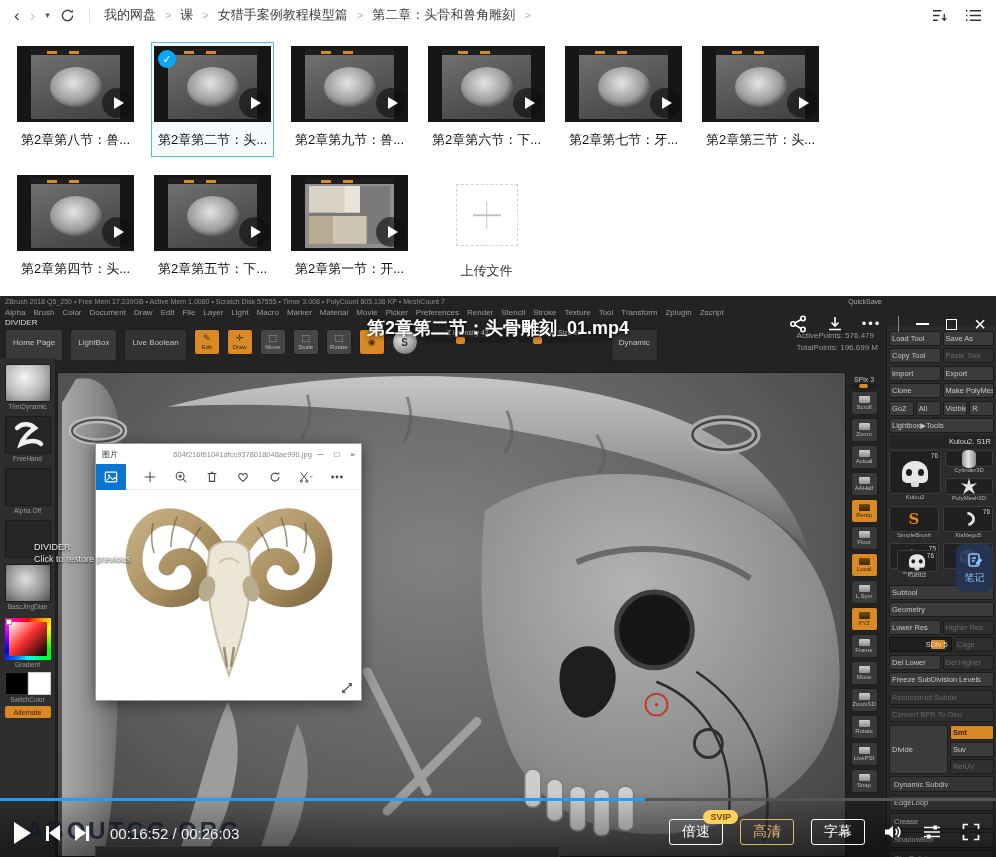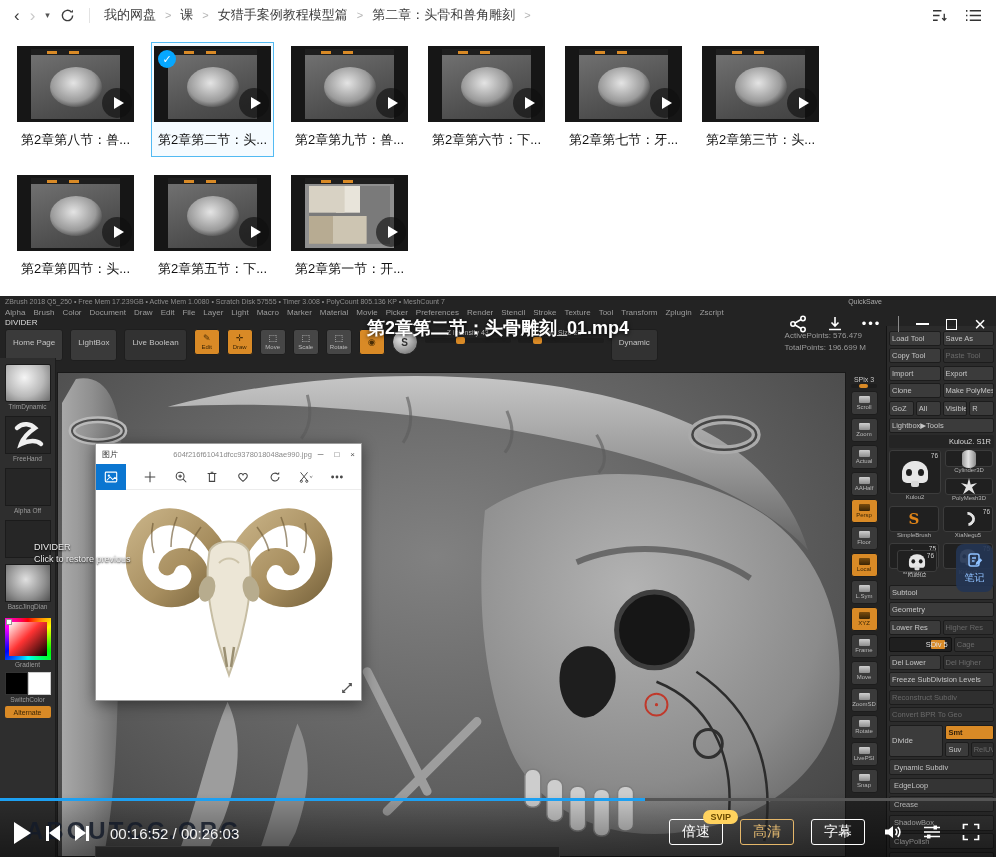--- a/index.html
+++ b/index.html
@@ -66,21 +66,21 @@
   .zico { width:26px; height:26px; border-radius:3px; border:1px solid #1e1e1e; background:#464646; color:#bbb;
           display:flex; flex-direction:column; align-items:center; justify-content:center; font-size:6px; gap:1px; cursor:pointer; }
   .zico .gl { font-size:9px; color:#ddd; line-height:1; }
   .zico.orange { background:#d98a26; color:#3a2505; } .zico.orange .gl{ color:#4a2e06; }
   .zsphere { width:26px; height:26px; border-radius:50%; background:radial-gradient(circle at 38% 32%, #f2f2f2, #9a9a9a 60%, #5c5c5c); border:1px solid #222;
           display:flex; align-items:center; justify-content:center; font-size:10px; color:#333; font-weight:bold; cursor:pointer; }
   .zslider { display:flex; flex-direction:column; gap:2px; width:86px; }
   .zslider .lab { font-size:7px; color:#bfbfbf; text-align:center; }
   .zslider .track { height:5px; background:#1d1d1d; border-radius:2px; position:relative; }
   .zslider .nub { position:absolute; top:-1px; width:9px; height:7px; background:#d98a26; border-radius:2px; }
-  .zb-points { position:absolute; top:34px; right:130px; font-size:8px; color:#9b9b9b; text-align:left; line-height:1.5; z-index:1; }
+  .zb-points { position:absolute; top:34px; right:118px; font-size:8px; color:#9b9b9b; text-align:left; line-height:1.5; z-index:1; }
 
   
   .zb-leftshelf { position:absolute; left:0; top:62px; bottom:0; width:56px; background:#2e2e2e; border-right:1px solid #1d1d1d; z-index:2; }
   .shelf-item { width:46px; margin:6px auto 0; text-align:center; cursor:pointer; }
   .shelf-thumb { width:46px; height:38px; background:#262626; border:1px solid #1b1b1b; display:flex; align-items:center; justify-content:center; overflow:hidden; }
   .shelf-thumb.sphere { background:radial-gradient(circle at 42% 35%, #f5f5f5, #b9b9b9 55%, #6a6a6a) #262626; border-radius:2px; }
   .shelf-thumb.material { background:radial-gradient(circle at 45% 40%, #e0e0e0, #8f8f8f 60%, #4f4f4f); }
   .shelf-label { font-size:6.5px; color:#9c9c9c; margin-top:1px; white-space:nowrap; }
   .cp-outer { width:46px; height:42px; margin:8px auto 0; padding:4px; background:conic-gradient(#f00,#ff0,#0f0,#0ff,#00f,#f0f,#f00); position:relative; cursor:pointer; }
   .cp-inner { width:100%; height:100%; background:linear-gradient(135deg,#fff 0%,#f33 45%,#000 100%); }
@@ -127,21 +127,21 @@
   .css-arc { width:14px; height:14px; border:3px solid #e3e3e3; border-radius:50%; border-left-color:transparent; border-bottom-color:transparent; transform:rotate(40deg); }
   .css-arc.jaw { transform:rotate(210deg); }
   .tp-slider { flex:1.6; position:relative; background:#1f1f1f; border:1px solid #111; border-radius:2px; color:#e0e0e0; font-size:7.5px; padding:2px 3px; text-align:right; cursor:pointer; }
   .tp-slider i { position:absolute; right:6px; top:2px; bottom:2px; width:14px; background:#d98a26; border-radius:1px; }
   .tp-slider span { position:relative; z-index:1; }
   .tp-btn.orange { background:#d98a26; color:#33200a; font-weight:bold; }
   .tp-section { margin-top:2.5px; background:#343434; border:1px solid #1d1d1d; border-radius:2px; color:#c2c2c2; font-size:7.5px; padding:2.5px 4px; text-align:left; cursor:pointer; }
   .divide-wrap { display:flex; gap:2px; margin-top:2.5px; }
   .divide-main { flex:1.2; display:flex; align-items:center; justify-content:flex-start; }
   .divide-side { flex:1; display:flex; flex-direction:column; gap:2px; }
-  .divide-side .row { display:flex; gap:2px; }
+  .divide-side .row { display:flex; gap:2px;flex-direction:column; }
 
   
   .photo-win { position:absolute; left:95px; top:147px; width:267px; height:258px; background:#fff; border:1px solid #9c9c9c;
           box-shadow:0 3px 14px rgba(0,0,0,0.45); z-index:3; }
   .pw-title { height:20px; display:flex; align-items:center; padding:0 6px; gap:6px; background:#fff; font-size:8px; color:#333; }
   .pw-file { color:#8a8a8a; font-size:7.5px; flex:1; overflow:hidden; white-space:nowrap;text-align:right; }
   .pw-ctl { display:flex; gap:11px; color:#555; font-size:8px; align-items:center; }
   .pw-ctl span { cursor:pointer; }
   .pw-toolbar { height:26px; display:flex; align-items:center; gap:0; border-bottom:1px solid #ececec; }
   .pw-bluebtn { width:30px; height:26px; background:#0b76d1; display:flex; align-items:center; justify-content:center; cursor:pointer; }
@@ -303,20 +303,24 @@
         <div class="card-label">第2章第五节：下...</div>
       </div>
       <div class="card">
         <div class="thumb">
           <div class="zwin collage">
             <div class="tiles"></div>
           </div>
           <span class="play-badge"></span>
         </div>
         <div class="card-label">第2章第一节：开...</div>
+      </div>
+      <div class="upload-tile">
+        <div class="upload-box"></div>
+        <div class="upload-label">上传文件</div>
       </div>
     </div>
 
   <div class="player">
 
     <div class="zb-status">ZBrush 2018  Q5_250   • Free Mem 17.239GB • Active Mem 1.0080 • Scratch Disk 57555 • Timer 3.008 • PolyCount 805.136 KP • MeshCount 7</div>
     <div class="zb-quicksave">QuickSave</div>
     <div class="zb-menus" id="zb-menus">
         <span>Alpha</span>
         <span>Brush</span>

